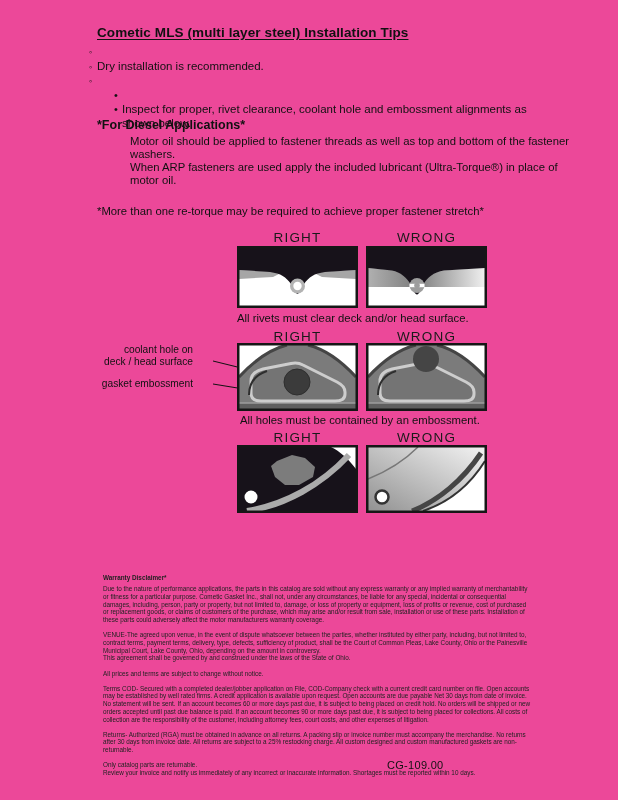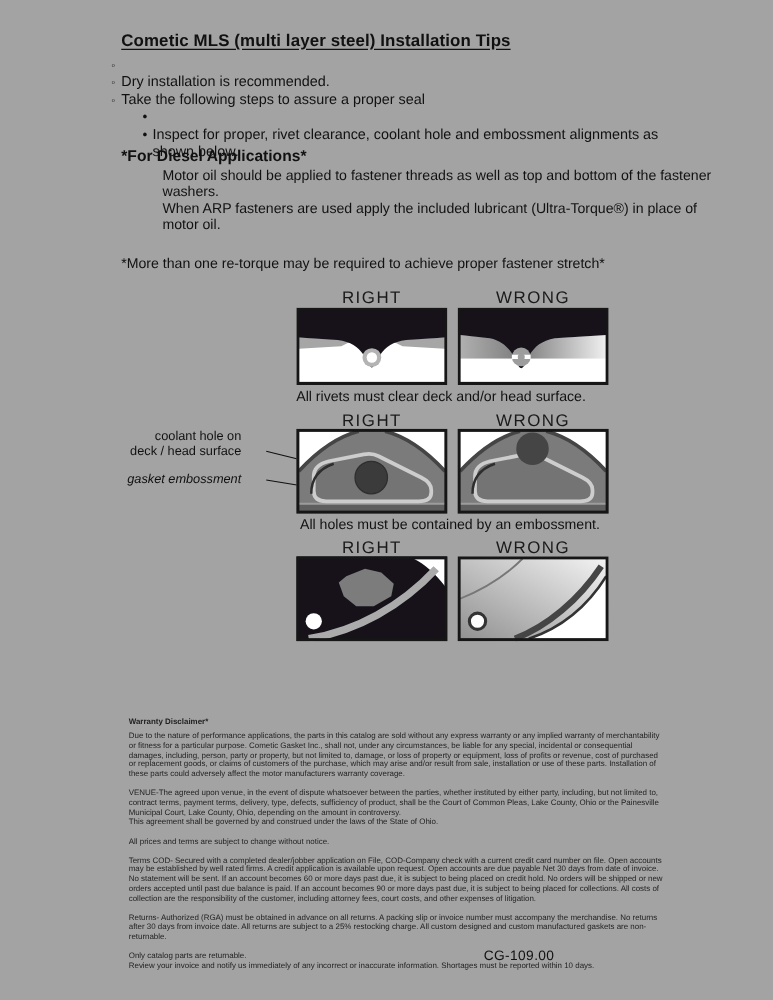--- a/index.html
+++ b/index.html
@@ -1,18 +1,18 @@
 <!DOCTYPE html>
 <html><head>
 <meta charset="utf-8">
 <style>
   html,body{margin:0;padding:0;background:#ffffff;}
   body{width:618px;height:800px;position:relative;overflow:hidden;
        font-family:"Liberation Sans","DejaVu Sans",sans-serif;color:#111;}
-  .page{position:absolute;inset:0;background:#a3a3a3;}
+  .page{position:absolute;inset:0;background:#ec4899;}
 
   
   .title{position:absolute;left:97px;top:25px;font-size:13.5px;font-weight:bold;
          text-decoration:underline;text-underline-offset:2px;letter-spacing:.1px;}
   .tips{position:absolute;left:89px;top:45px;width:470px;font-size:11.5px;line-height:14px;}
   .tip{display:flex;align-items:baseline;}
   .tip .mark{width:8px;flex:0 0 8px;font-size:9px;}
   .tip.sub{padding-left:25px;}
   .tip.sub .mark{font-size:11px;}
 
@@ -27,21 +27,21 @@
   
   .diag-label{position:absolute;width:121px;text-align:center;font-size:13.5px;
               letter-spacing:1.2px;color:#1a1a1a;}
   .dbox{position:absolute;width:121px;}
   .dbox svg{display:block;width:100%;height:100%;}
   .caption{position:absolute;font-size:11.3px;line-height:12.6px;white-space:pre-line;}
 
   .annot{position:absolute;left:60px;width:133px;text-align:right;font-size:10.2px;
          line-height:11.5px;white-space:pre-line;}
   .annot.a1{top:344px;}
-  .annot.a2{top:378px;font-style:italic;}
+  .annot.a2{top:378px;}
   .leader{position:absolute;left:210px;top:352px;}
 
   
   .legal{position:absolute;left:103px;top:574px;width:430px;font-size:6.35px;
          line-height:7.7px;color:#222;}
   .legal .lh{font-weight:bold;margin:0 0 3.5px 0;}
   .legal p{margin:0 0 7.5px 0;white-space:pre-line;}
 
   .pagecode{position:absolute;left:387px;top:759px;font-size:11px;letter-spacing:.3px;}
 </style>
@@ -54,21 +54,20 @@
   <div class="tips">
     <div class="tip">
       <span class="mark">◦</span>
     </div>
     <div class="tip">
       <span class="mark">◦</span>
       <span>Dry installation is recommended.</span>
     </div>
     <div class="tip">
       <span class="mark">◦</span>
-      <span>Take the following steps to assure a proper seal</span>
     </div>
     <div class="tip sub">
       <span class="mark">•</span>
     </div>
     <div class="tip sub">
       <span class="mark">•</span>
       <span>Inspect for proper, rivet clearance, coolant hole and embossment alignments as shown below.</span>
     </div>
   </div>
 

